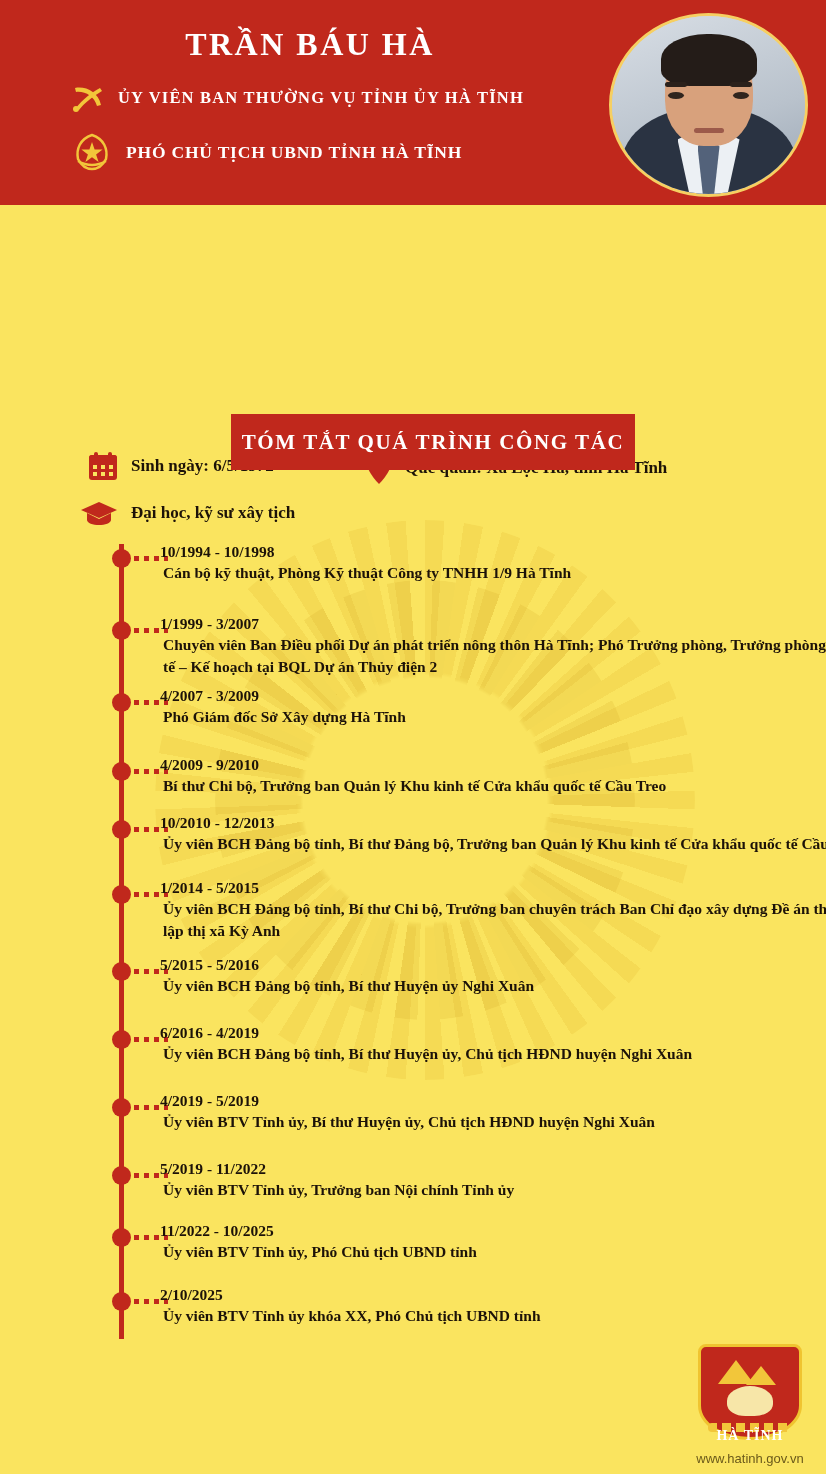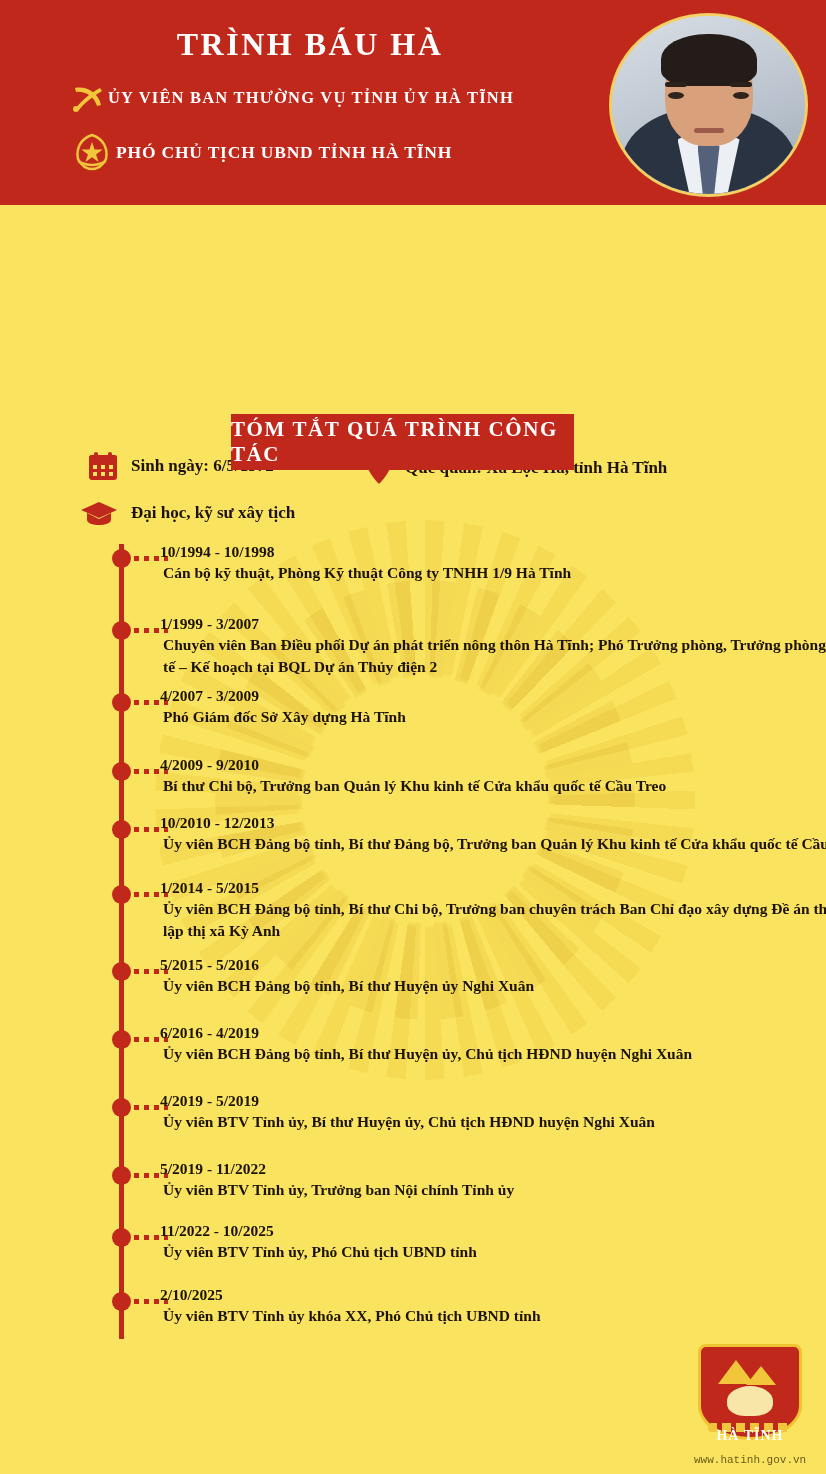--- a/index.html
+++ b/index.html
@@ -52,21 +52,21 @@
     color: #ffffff;
   }
   .title-row.row1 { left: 72px; top: 83px; }
   .title-row.row2 { left: 72px; top: 133px; }
   .title-text {
     font-size: 16.5px;
     font-weight: bold;
     letter-spacing: 1.2px;
     text-transform: uppercase;
     color: #ffffff;
-    margin-left: 4px;
+    margin-left: 14px;
     white-space: nowrap;
   }
   .title-row.row2 .title-text { font-size: 17.5px; letter-spacing: 0.8px; }
 
   .icon-hammer { width: 32px; height: 30px; position: relative; flex: none; }
   .icon-emblem { width: 40px; height: 38px; position: relative; flex: none; }
 
   .avatar {
     position: absolute;
     right: 18px;
@@ -151,21 +151,21 @@
   .ic-cal { width: 30px; height: 30px; position: relative; flex: none; }
   .ic-pin { width: 26px; height: 34px; position: relative; flex: none; }
   .ic-cap { width: 38px; height: 26px; position: relative; flex: none; }
   .ic-book { width: 32px; height: 36px; position: relative; flex: none; }
 
   
   .banner {
     position: absolute;
     left: 231px;
     top: 414px;
-    width: 343px;
+    width: 404px;
     height: 56px;
     background: #c0281c;
     display: flex;
     align-items: center;
     justify-content: center;
   }
   .banner span {
     color: #ffffff;
     font-size: 21px;
     font-weight: bold;
@@ -320,30 +320,30 @@
     font-weight: bold;
     letter-spacing: 1px;
   }
   .logo-url {
     position: absolute;
     right: 20px;
     bottom: 8px;
     width: 112px;
     text-align: center;
     color: #6b5a1a;
-    font-size: 11px;
-    font-family: Liberation Mono, monospace;
+    font-size: 13px;
+    font-family: Liberation Sans, sans-serif;
   }
 </style>
 </head>
 <body>
 
 <div class="header">
   <div class="header-inner">
-    <div class="person-name">TRÌNH BÁU HÀ</div>
+    <div class="person-name">TRẦN BÁU HÀ</div>
 
     <div class="title-row row1">
       <span class="icon-hammer">
         <svg viewBox="0 0 32 30" width="32" height="30">
           <path d="M4 25 C10 17, 20 9, 28 5 L30 8 C22 13, 12 20, 7 27 Z" fill="#f2c63a"></path>
           <path d="M3 5 C14 3, 26 9, 29 22 L25 23 C22 13, 13 8, 4 9 Z" fill="#f2c63a"></path>
           <circle cx="4" cy="26" r="3" fill="#f2c63a"></circle>
         </svg>
       </span>
       <span class="title-text">ỦY VIÊN BAN THƯỜNG VỤ TỈNH ỦY HÀ TĨNH</span>

